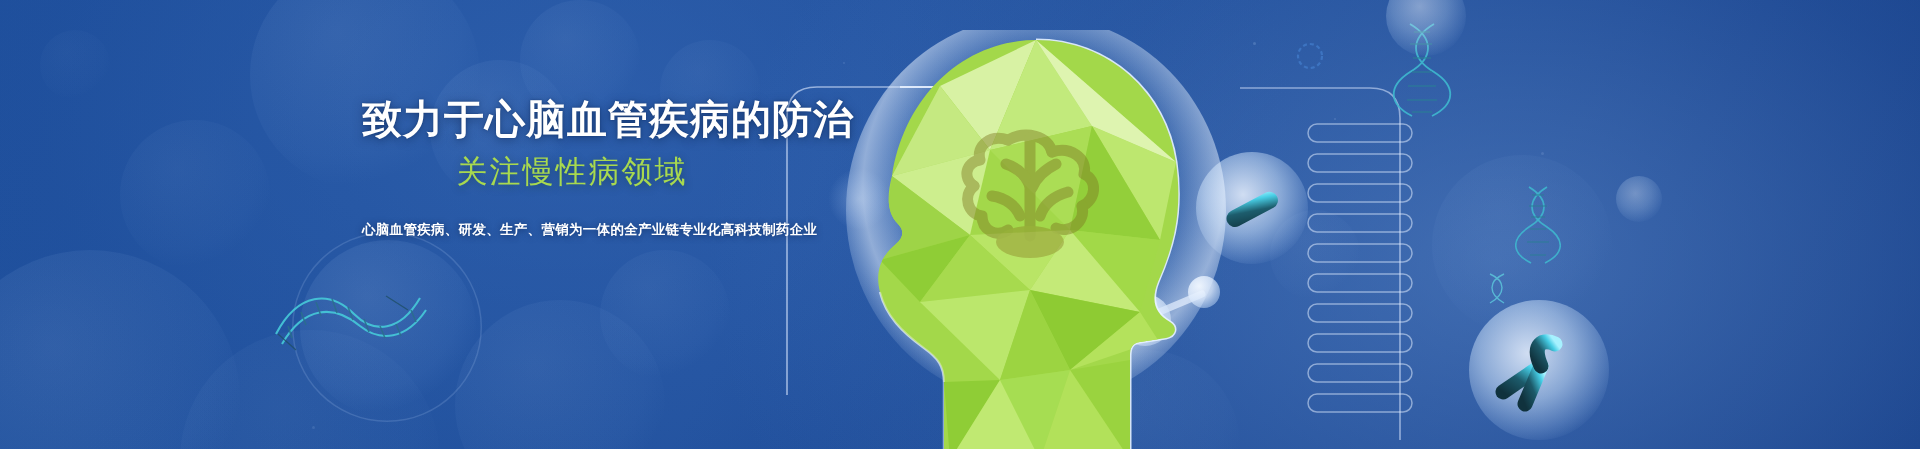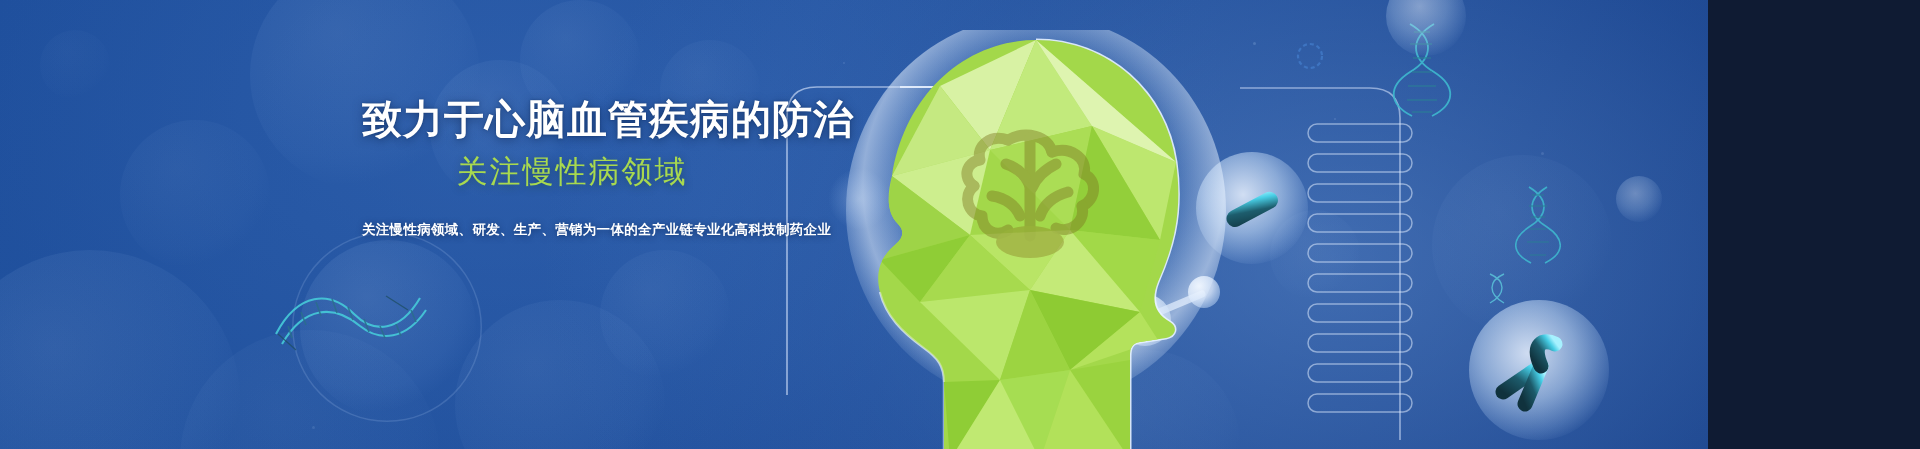--- a/index.html
+++ b/index.html
@@ -1,21 +1,21 @@
 <!DOCTYPE html>
 <html><head>
 <meta charset="utf-8">
 <style>
   * { margin:0; padding:0; box-sizing:border-box; }
   html,body { background:#0f1b33; }
   body { font-family:"Liberation Sans","DejaVu Sans",sans-serif; }
 
   .banner{
     position:relative;
-    width:1708px; height:449px;
+    width:1920px; height:449px;
     overflow:hidden;
     background:
       radial-gradient(ellipse 1100px 760px at 78% 58%, rgba(120,165,225,0.42) 0%, rgba(90,140,210,0.16) 45%, rgba(35,80,160,0) 72%),
       radial-gradient(ellipse 900px 620px at 30% 25%, rgba(60,110,190,0.40) 0%, rgba(40,85,165,0.10) 60%, rgba(30,70,150,0) 80%),
       linear-gradient(118deg,#1e4f9c 0%,#21529e 22%,#23539f 42%,#1d4a96 62%,#17418c 82%,#143c85 100%);
   }
 
   
   .bokeh{ position:absolute; border-radius:50%; pointer-events:none; }
   .bokeh.fill{ background:radial-gradient(circle at 38% 32%, rgba(190,215,250,0.20), rgba(150,190,245,0.09) 58%, rgba(120,170,235,0.0) 72%); }
@@ -380,16 +380,16 @@
 
       <path d="M 104 352 C 104 336, 98 328, 84 318 C 62 302, 46 286, 40 262" fill="none" stroke="#ffffff" stroke-opacity="0.35" stroke-width="2"></path>
     </svg>
   </div>
 
   <div class="copy">
     <div class="headline">
       <span>致力于</span><span class="hl-accent">心脑血管疾病</span><span>的防治</span>
     </div>
     <div class="subline">关注慢性病领域</div>
-    <div class="desc">关注慢性病领域、研发、生产、营销为一体的全产业链专业化高科技制药企业</div>
+    <div class="desc">心脑血管疾病、研发、生产、营销为一体的全产业链专业化高科技制药企业</div>
   </div>
 
 </div>
 
 </body></html>

